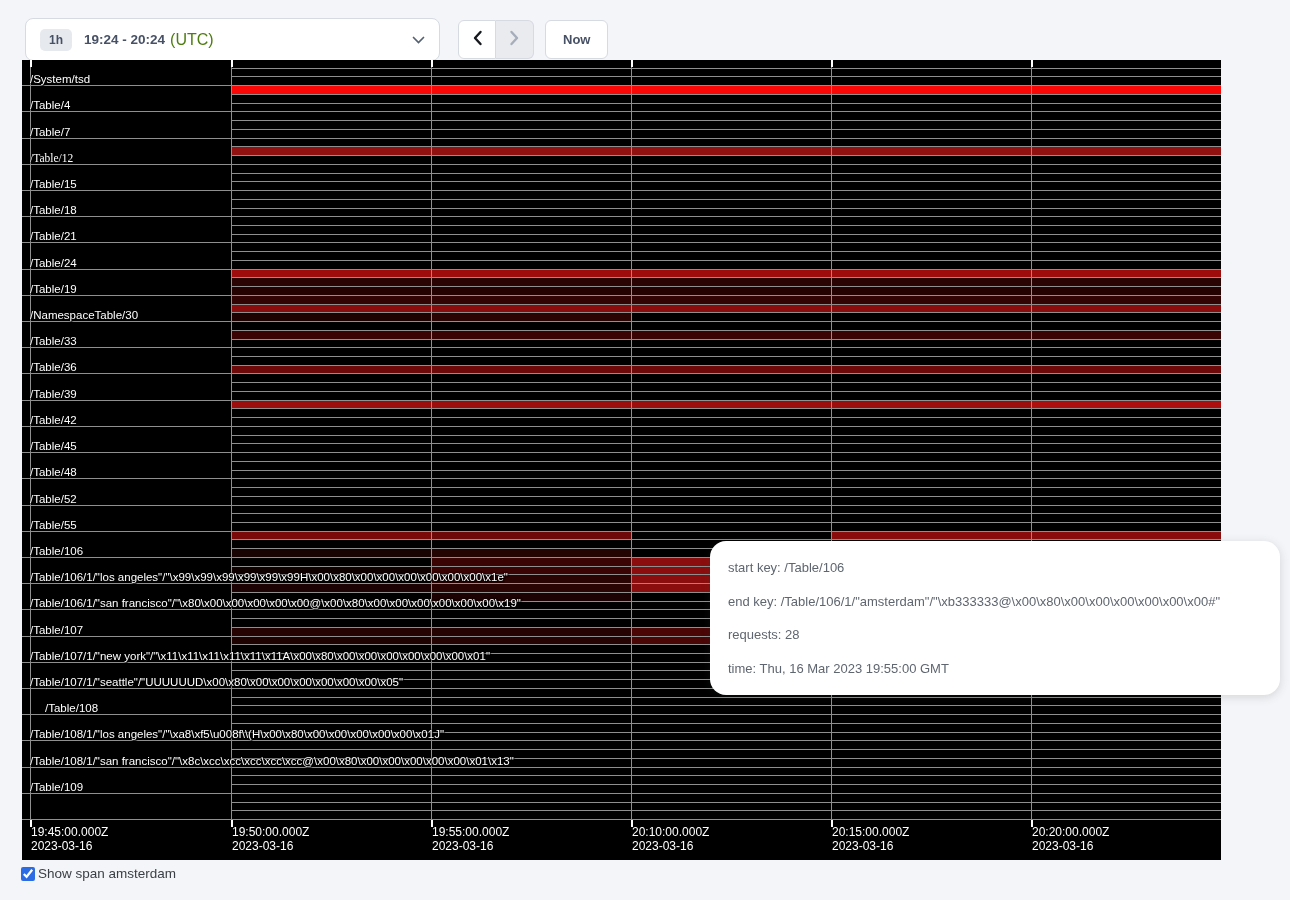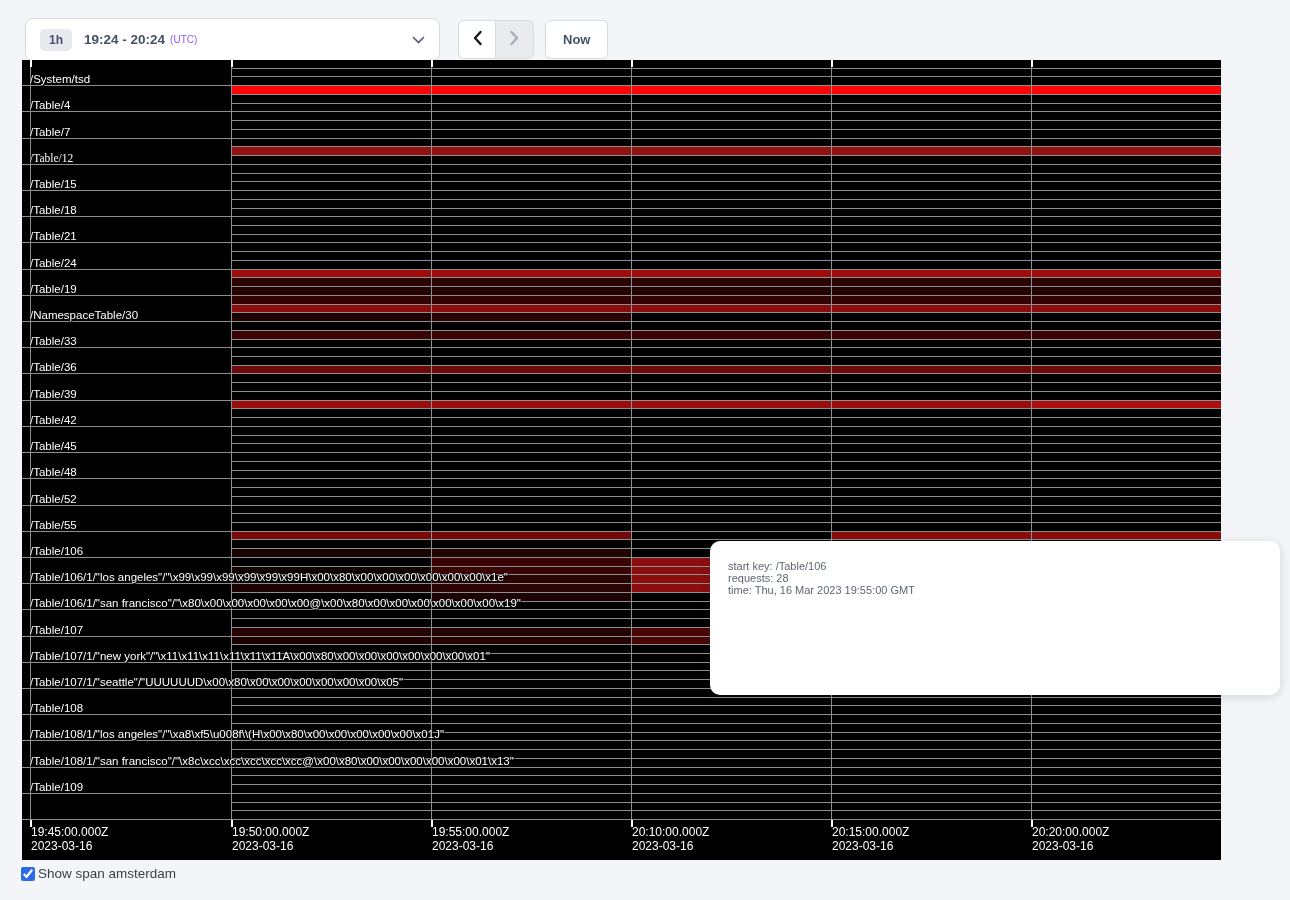--- a/index.html
+++ b/index.html
@@ -7,21 +7,21 @@
   .page{position:relative;width:1290px;height:900px;background:#f4f5f8;
         font-family:"Liberation Sans",sans-serif;overflow:hidden;}
 
   
   .time-select{position:absolute;left:25px;top:18px;width:415px;height:43px;
     background:#fff;border:1px solid #d6dae1;border-radius:8px;
     display:flex;align-items:center;padding:0 14px;cursor:pointer;}
   .range-badge{background:#e6e9ee;color:#475166;font-weight:bold;font-size:12px;
     padding:4px 9px;border-radius:5px;margin-right:12px;}
   .range-text{color:#475166;font-weight:bold;font-size:13.5px;}
-  .range-zone{color:#8b5cf6;font-size:10px;margin-left:5px;}
+  .range-zone{color:#4d7c0f;font-size:16px;margin-left:5px;}
   .select-spacer{flex:1;}
   .nav-group{position:absolute;left:458px;top:20px;height:39px;display:flex;}
   .nav-btn{width:38px;height:39px;background:#fff;border:1px solid #d6dae1;
     display:flex;align-items:center;justify-content:center;padding:0;cursor:pointer;}
   .nav-btn.prev{border-radius:6px 0 0 6px;}
   .nav-btn.next{border-radius:0 6px 6px 0;border-left:none;background:#e9ebef;cursor:default;}
   .now-btn{position:absolute;left:545px;top:20px;height:39px;padding:0 17px;
     background:#fff;border:1px solid #d6dae1;border-radius:6px;
     color:#475166;font-weight:bold;font-size:13px;cursor:pointer;
     font-family:"Liberation Sans",sans-serif;}
@@ -37,23 +37,23 @@
   .ticktop{position:absolute;top:0;width:2px;height:7px;background:#fff;z-index:4;}
   .rowlabel{position:absolute;left:8px;transform:translateY(-100%);color:#fff;
     font-size:11.5px;line-height:14px;white-space:nowrap;z-index:5;
     text-shadow:0 0 2px #000,0 0 2px #000,1px 1px 1px #000;}
   .axis{position:absolute;left:0;top:760px;width:1199px;height:40px;background:#000;}
   .tickmark{position:absolute;top:0;width:2px;height:7px;background:#fff;}
   .axis-label{position:absolute;top:5px;color:#fff;font-size:12px;line-height:14px;white-space:nowrap;}
 
   
   .tooltip{position:absolute;left:710px;top:541px;width:570px;height:154px;background:#fff;
-    border-radius:10px;box-shadow:0 2px 10px rgba(60,64,67,.18);
-    padding:19px 18px;display:flex;flex-direction:column;
-    color:#5f6670;font-size:11px;z-index:10;}
+    border-radius:16px;box-shadow:0 2px 10px rgba(60,64,67,.18);
+    padding:19px 18px;display:flex;flex-direction:column;justify-content:space-between;
+    color:#5f6670;font-size:13px;z-index:10;}
   .tooltip .tline{white-space:nowrap;overflow:hidden;}
 
   
   .footer{position:absolute;left:21px;top:866px;display:flex;align-items:center;}
   .footer input{width:14px;height:14px;accent-color:#2b6be4;margin:0 3px 0 0;cursor:pointer;}
   .footer label{color:#3b4046;font-size:13.5px;}
 </style>
 </head>
 <body>
 
@@ -817,21 +817,21 @@
         <div class="rowlabel" style="top: 393.103px;">/Table/45</div>
         <div class="rowlabel" style="top: 419.31px;">/Table/48</div>
         <div class="rowlabel" style="top: 445.517px;">/Table/52</div>
         <div class="rowlabel" style="top: 471.724px;">/Table/55</div>
         <div class="rowlabel" style="top: 497.931px;">/Table/106</div>
         <div class="rowlabel" style="top: 524.138px;">/Table/106/1/"los angeles"/"\x99\x99\x99\x99\x99\x99H\x00\x80\x00\x00\x00\x00\x00\x00\x1e"</div>
         <div class="rowlabel" style="top: 550.345px;">/Table/106/1/"san francisco"/"\x80\x00\x00\x00\x00\x00@\x00\x80\x00\x00\x00\x00\x00\x00\x19"</div>
         <div class="rowlabel" style="top: 576.552px;">/Table/107</div>
         <div class="rowlabel" style="top: 602.759px;">/Table/107/1/"new york"/"\x11\x11\x11\x11\x11\x11A\x00\x80\x00\x00\x00\x00\x00\x00\x01"</div>
         <div class="rowlabel" style="top: 628.966px;">/Table/107/1/"seattle"/"UUUUUUD\x00\x80\x00\x00\x00\x00\x00\x00\x05"</div>
-        <div class="rowlabel" style="top: 655.172px;">/Table/108</div>
+        <div class="rowlabel" style="top: 655.172px; padding-left: 15px;">/Table/108</div>
         <div class="rowlabel" style="top: 681.379px;">/Table/108/1/"los angeles"/"\xa8\xf5\u008f\\(H\x00\x80\x00\x00\x00\x00\x00\x01J"</div>
         <div class="rowlabel" style="top: 707.586px;">/Table/108/1/"san francisco"/"\x8c\xcc\xcc\xcc\xcc\xcc@\x00\x80\x00\x00\x00\x00\x00\x01\x13"</div>
         <div class="rowlabel" style="top: 733.793px;">/Table/109</div>
         <div class="rowlabel" style="top: 782px;">/Table/111/1</div>
       </div>
     <div class="axis" id="hm-axis">
         <div class="tickmark" style="left: 8px;"></div>
         <div class="axis-label" style="left: 9px;">
           <div>19:45:00.000Z</div>
           <div>2023-03-16</div>
@@ -859,20 +859,21 @@
         <div class="tickmark" style="left: 1009px;"></div>
         <div class="axis-label" style="left: 1010px;">
           <div>20:20:00.000Z</div>
           <div>2023-03-16</div>
         </div>
       </div>
   </div>
 
   <div class="tooltip">
     <div class="tline">start key: /Table/106</div>
+    <div class="tline">end key: /Table/106/1/"amsterdam"/"\xb333333@\x00\x80\x00\x00\x00\x00\x00\x00#"</div>
     <div class="tline">requests: 28</div>
     <div class="tline">time: Thu, 16 Mar 2023 19:55:00 GMT</div>
   </div>
 
   <div class="footer">
     <input type="checkbox" id="spanbound" checked="" style="">
     <label for="spanbound">Show span amsterdam</label>
   </div>
 
 </div>

